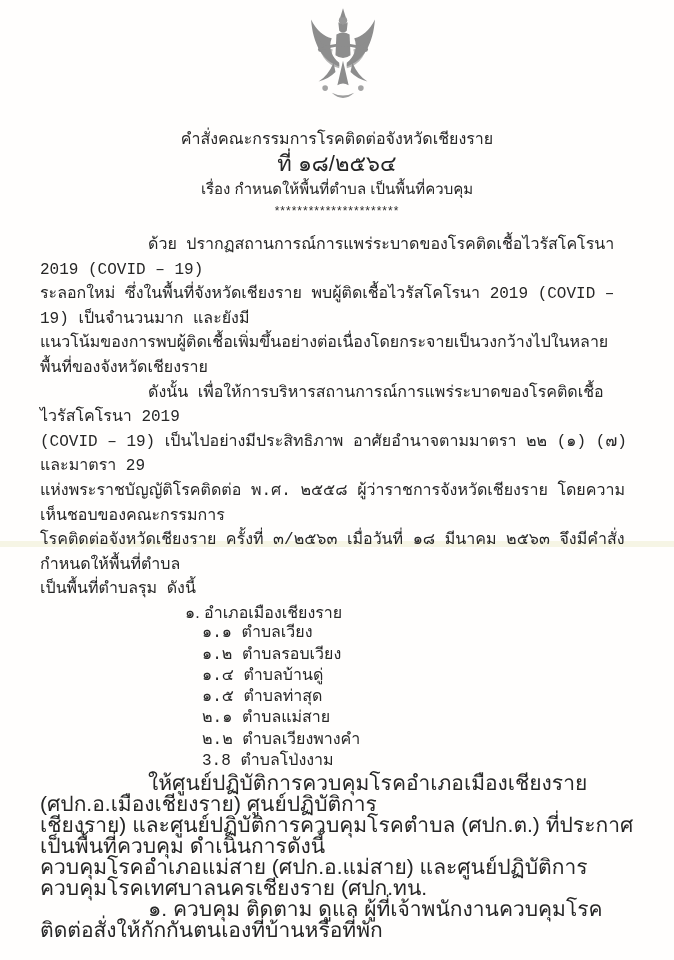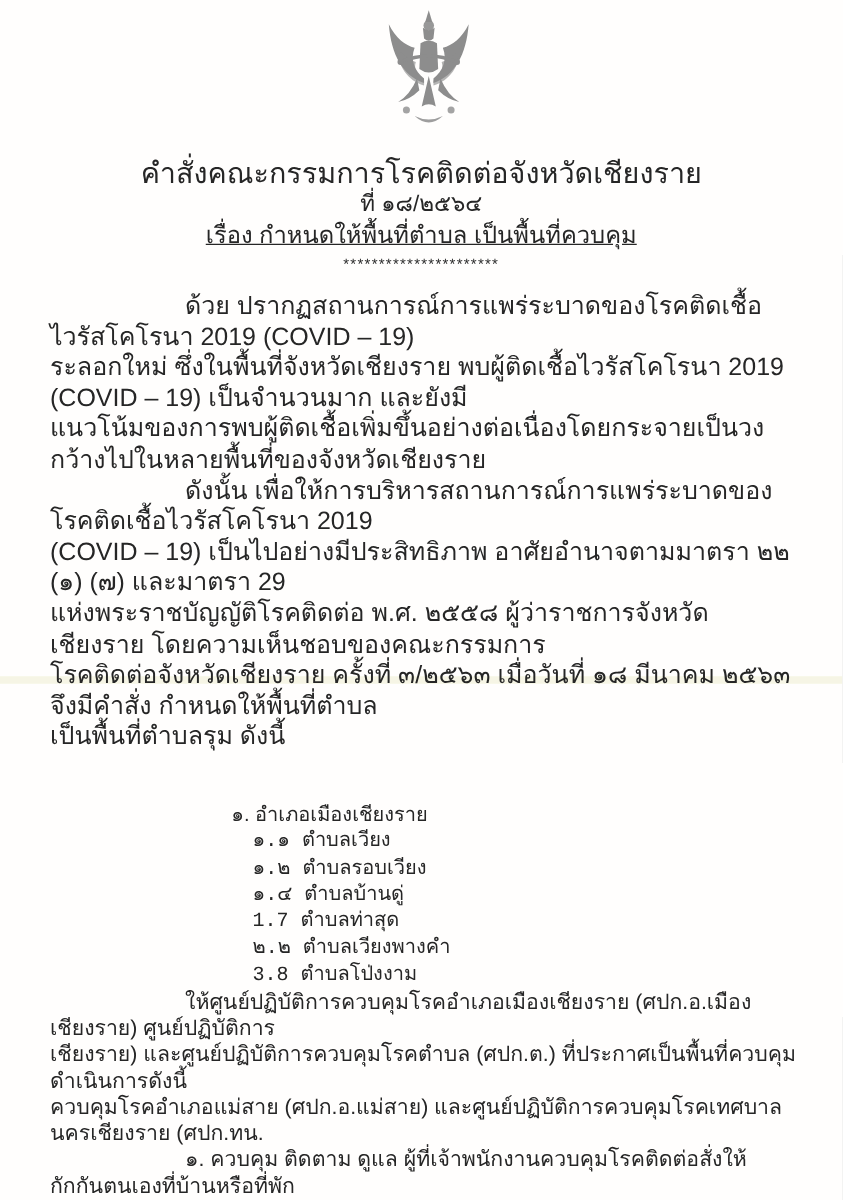--- a/index.html
+++ b/index.html
@@ -16,34 +16,34 @@
     position:absolute;left:0;top:541px;width:674px;height:6px;
     background:#f5f3e0;opacity:.85;z-index:0;
   }
   .inner{position:relative;z-index:1;}
   .emblem-wrap{
     height:110px;display:flex;justify-content:center;align-items:flex-start;
     padding-top:6px;
   }
   .emblem-wrap svg{margin-left:12px;}
   .title-block{text-align:center;margin-top:10px;}
-  .title-org{font-size:23px;line-height:25px;}
-  .title-num{font-size:18px;line-height:25px;}
-  .title-subj{font-size:19px;line-height:25px;text-decoration:underline;}
+  .title-org{font-size:16px;line-height:25px;}
+  .title-num{font-size:22px;line-height:25px;}
+  .title-subj{font-size:15px;line-height:25px;}
   .separator{
     text-align:center;font-size:12px;line-height:14px;margin-top:3px;
     letter-spacing:1px;color:#2b2b2b;
   }
   .content{padding:0 36px 0 40px;margin-top:15px;}
   .line{white-space:pre-wrap;}
-  .p12 .line{font-size:20px;line-height:24.6px;}
-  .p345 .line{font-size:17px;line-height:21px;}
+  .p12 .line{font-size:16px;line-height:24.6px;font-family:Liberation Mono, monospace;}
+  .p345 .line{font-size:21px;line-height:21px;}
   .ind{text-indent:108px;}
   .list-line{font-size:16px;line-height:21.3px;}
-  .district{padding-left:145px;margin-top:40px;}
+  .district{padding-left:145px;}
   .subdistrict{padding-left:162px;font-family:Liberation Mono, monospace;}
 </style>
 </head>
 <body>
 
 <div class="page">
   <div class="scan-band"></div>
   <div class="inner">
 
     <div class="emblem-wrap">
@@ -92,21 +92,22 @@
         <div class="line">แห่งพระราชบัญญัติโรคติดต่อ พ.ศ. ๒๕๕๘ ผู้ว่าราชการจังหวัดเชียงราย โดยความเห็นชอบของคณะกรรมการ</div>
         <div class="line">โรคติดต่อจังหวัดเชียงราย ครั้งที่ ๓/๒๕๖๓ เมื่อวันที่ ๑๘ มีนาคม ๒๕๖๓ จึงมีคำสั่ง กำหนดให้พื้นที่ตำบล</div>
         <div class="line">เป็นพื้นที่ตำบลรุม ดังนี้</div>
       </div>
 
       <div>
         <div class="list-line district">๑. อำเภอเมืองเชียงราย</div>
         <div class="list-line subdistrict">๑.๑ ตำบลเวียง</div>
         <div class="list-line subdistrict">๑.๒ ตำบลรอบเวียง</div>
         <div class="list-line subdistrict">๑.๔ ตำบลบ้านดู่</div>
-        <div class="list-line subdistrict">1.7 ตำบลท่าสุด</div>
+        <div class="list-line subdistrict">๑.๕ ตำบลท่าสุด</div>
+        <div class="list-line subdistrict">๒.๑ ตำบลแม่สาย</div>
         <div class="list-line subdistrict">๒.๒ ตำบลเวียงพางคำ</div>
         <div class="list-line subdistrict">3.8 ตำบลโป่งงาม</div>
       </div>
 
       <div class="p345">
         <div class="line ind">ให้ศูนย์ปฏิบัติการควบคุมโรคอำเภอเมืองเชียงราย (ศปก.อ.เมืองเชียงราย) ศูนย์ปฏิบัติการ</div>
         <div class="line">เชียงราย) และศูนย์ปฏิบัติการควบคุมโรคตำบล (ศปก.ต.) ที่ประกาศเป็นพื้นที่ควบคุม ดำเนินการดังนี้</div>
         <div class="line">ควบคุมโรคอำเภอแม่สาย (ศปก.อ.แม่สาย) และศูนย์ปฏิบัติการควบคุมโรคเทศบาลนครเชียงราย (ศปก.ทน.</div>
       </div>
 

